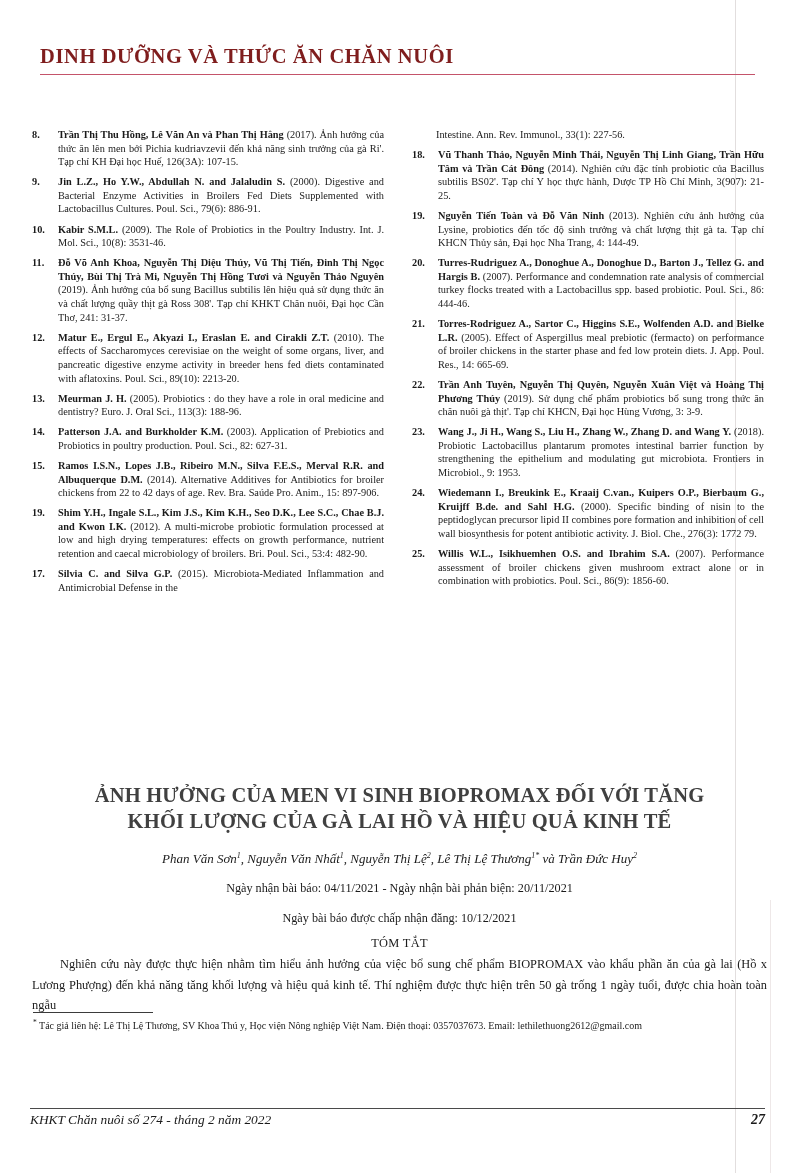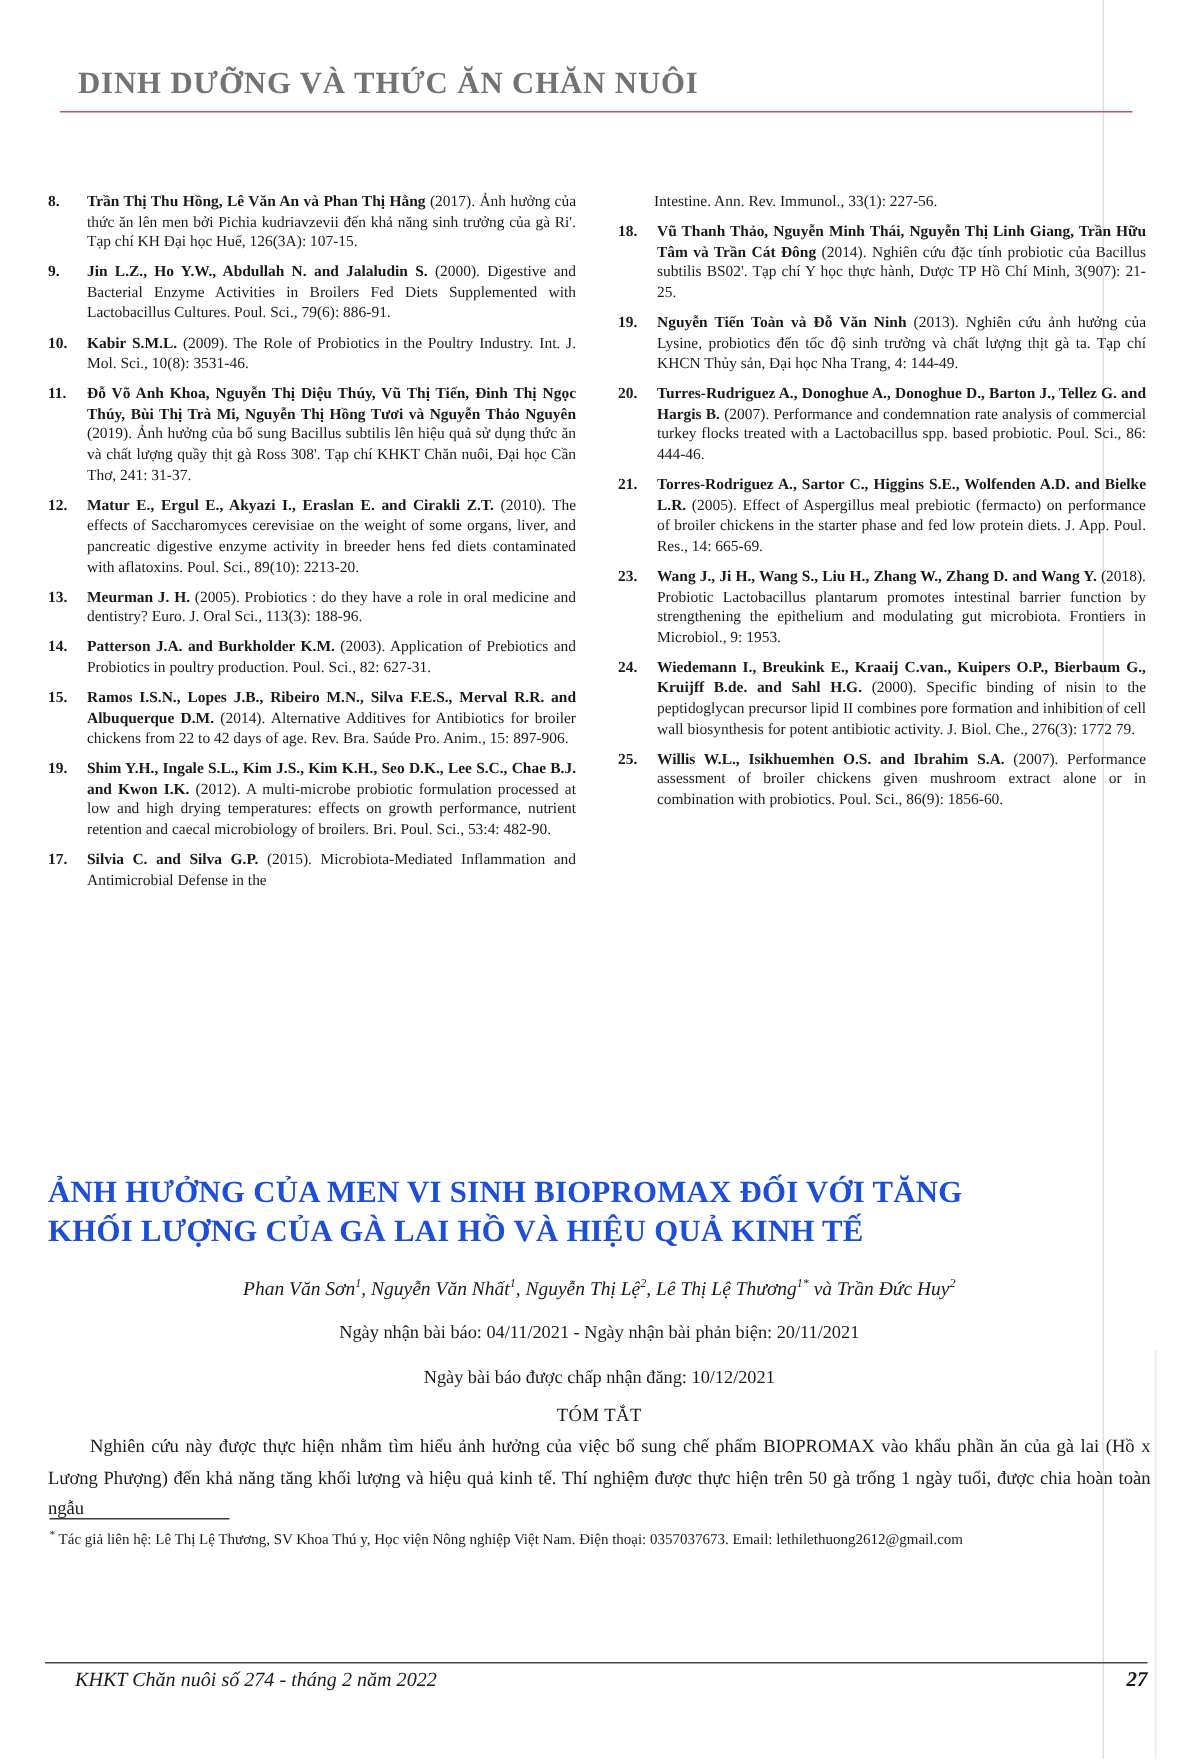--- a/index.html
+++ b/index.html
@@ -35,24 +35,23 @@
     position: absolute;
     left: 40px;
     top: 46px;
     width: 715px;
   }
   .runhead-text {
     font-family: "Liberation Serif", serif;
     font-weight: bold;
     font-size: 20.5px;
     letter-spacing: 0.6px;
-    color: #737373;
+    color: #7f1d1d;
     line-height: 1;
     white-space: nowrap;
-    margin-left: 12px;
   }
   .runhead-rule {
     position: absolute;
     left: 0;
     top: 28px;
     width: 715px;
     height: 0;
     border-top: 1.3px solid #c4536a;
   }
   .runhead-rule-dash {
@@ -107,22 +106,22 @@
   }
 
   
   .article {
     position: absolute;
     left: 32px;
     top: 782px;
     width: 735px;
   }
   .art-title {
-    text-align: left;
-    color: #1d4ed8;
+    text-align: center;
+    color: #404040;
     font-family: "Liberation Serif", serif;
     font-weight: bold;
     font-size: 20.5px;
     line-height: 26px;
     letter-spacing: 0.2px;
     margin: 0;
   }
   .art-authors {
     text-align: center;
     font-style: italic;
@@ -186,21 +185,20 @@
     left: 30px;
     top: 1112px;
     width: 735px;
     display: flex;
     justify-content: space-between;
     align-items: baseline;
   }
   .footer-left {
     font-style: italic;
     font-size: 13.4px;
-    margin-left: 20px;
   }
   .footer-right {
     font-style: italic;
     font-weight: bold;
     font-size: 14px;
   }
 </style>
 </head>
 <body>
 
@@ -272,20 +270,24 @@
       </div>
       <div class="ref">
         <div class="ref-num">20.</div>
         <div class="ref-body"><b>Turres-Rudriguez A., Donoghue A., Donoghue D., Barton J., Tellez G. and Hargis B.</b><span> (2007). Performance and condemnation rate analysis of commercial turkey flocks treated with a Lactobacillus spp. based probiotic. Poul. Sci., 86: 444-46.</span></div>
       </div>
       <div class="ref">
         <div class="ref-num">21.</div>
         <div class="ref-body"><b>Torres-Rodriguez A.,    Sartor C., Higgins S.E., Wolfenden A.D. and  Bielke L.R.</b><span> (2005). Effect of Aspergillus meal prebiotic (fermacto) on performance of broiler chickens in the starter phase and fed low protein diets. J. App. Poul. Res., 14: 665-69.</span></div>
       </div>
       <div class="ref">
+        <div class="ref-num">22.</div>
+        <div class="ref-body"><b>Trần Anh Tuyên, Nguyễn Thị Quyên,  Nguyễn Xuân Việt và Hoàng Thị Phương Thúy</b><span> (2019). Sử dụng chế phẩm probiotics bổ sung trong thức ăn chăn nuôi gà thịt'. Tạp chí KHCN, Đại học Hùng Vương, 3: 3-9.</span></div>
+      </div>
+      <div class="ref">
         <div class="ref-num">23.</div>
         <div class="ref-body"><b>Wang J., Ji H., Wang S., Liu H., Zhang W., Zhang D. and Wang Y.</b><span> (2018). Probiotic Lactobacillus plantarum promotes intestinal barrier function by strengthening the epithelium and modulating gut microbiota. Frontiers in Microbiol., 9: 1953.</span></div>
       </div>
       <div class="ref">
         <div class="ref-num">24.</div>
         <div class="ref-body"><b>Wiedemann I., Breukink E., Kraaij C.van., Kuipers O.P., Bierbaum G., Kruijff B.de. and Sahl H.G.</b><span> (2000). Specific binding of nisin to the peptidoglycan precursor lipid II combines pore formation and inhibition of cell wall biosynthesis for potent antibiotic activity. J. Biol. Che., 276(3): 1772 79.</span></div>
       </div>
       <div class="ref">
         <div class="ref-num">25.</div>
         <div class="ref-body"><b>Willis W.L., Isikhuemhen O.S. and  Ibrahim S.A.</b><span> (2007). Performance assessment of broiler chickens given mushroom extract alone or in combination with probiotics. Poul. Sci., 86(9): 1856-60.</span></div>

